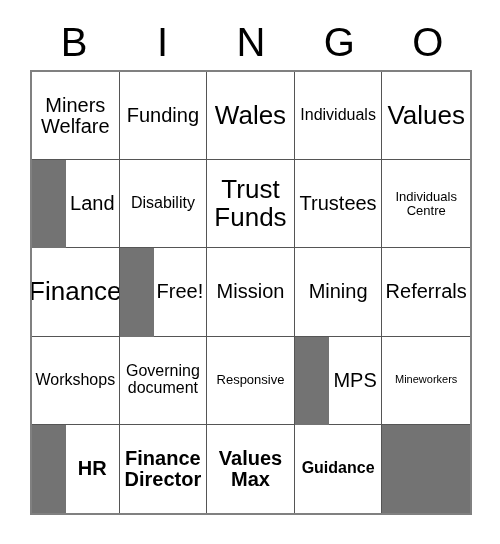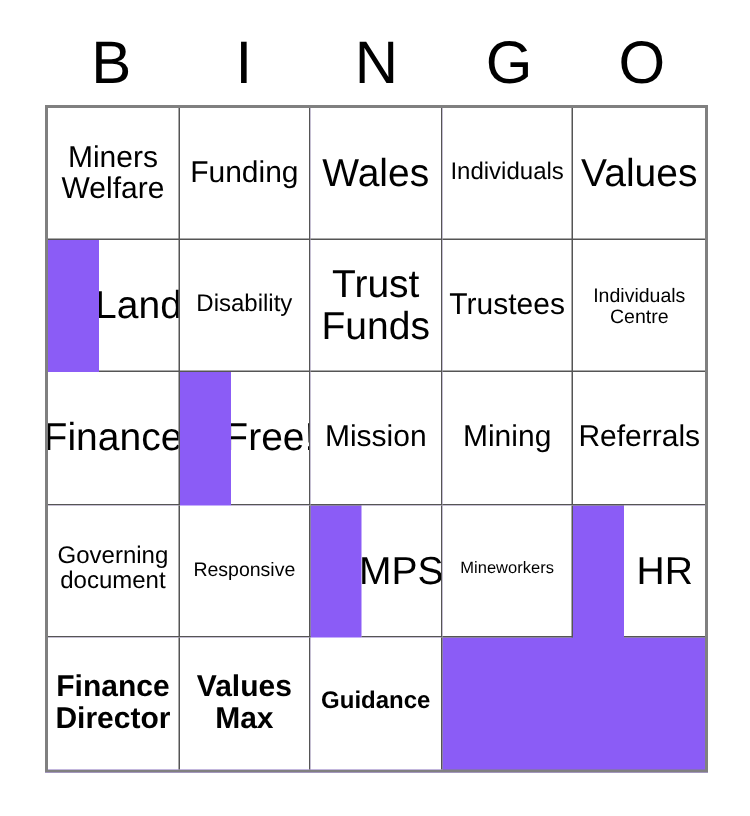--- a/index.html
+++ b/index.html
@@ -43,40 +43,40 @@
     position: absolute;
     left: 30px;
     top: 70px;
     width: 442px;
     height: 445px;
     box-sizing: border-box;
     border: 2px solid #808080;
     display: grid;
     grid-template-columns: repeat(5, 1fr);
     grid-template-rows: repeat(5, 1fr);
-    background: #8b5cf6;
+    background: #737373;
   }
   .cell {
     box-sizing: border-box;
     border-right: 1px solid #555555;
     border-bottom: 1px solid #555555;
     display: flex;
     align-items: center;
     justify-content: center;
     text-align: center;
     padding: 2px 3px;
     background: #ffffff;
     overflow: hidden;
     line-height: 1.05;
   }
   .cell:nth-child(5n) { border-right: none; }
   .cell:nth-child(n+21) { border-bottom: none; font-weight: bold; }
 
   
-  .cell[data-size="xl"]  { font-size: 26px; margin-left: 34px; }
+  .cell[data-size="xl"]  { font-size: 20px; margin-left: 34px; }
   .cell[data-size="lg"]  { font-size: 26px; }
   .cell[data-size="md"]  { font-size: 20px; }
   .cell[data-size="sm"]  { font-size: 16px; }
   .cell[data-size="xs"]  { font-size: 13px; }
   .cell[data-size="xxs"] { font-size: 11px; }
 </style>
 </head>
 <body>
 
 <div id="card">
@@ -101,20 +101,21 @@
     <div class="cell" data-size="lg">Trust Funds</div>
     <div class="cell" data-size="md">Trustees</div>
 
     <div class="cell" data-size="xs">Individuals Centre</div>
     <div class="cell" data-size="lg">Finance</div>
     <div class="cell" data-size="xl">Free!</div>
     <div class="cell" data-size="md">Mission</div>
     <div class="cell" data-size="md">Mining</div>
 
     <div class="cell" data-size="md">Referrals</div>
+    <div class="cell" data-size="sm">Workshops</div>
     <div class="cell" data-size="sm">Governing document</div>
     <div class="cell" data-size="xs">Responsive</div>
     <div class="cell" data-size="xl">MPS</div>
 
     <div class="cell" data-size="xxs">Mineworkers</div>
     <div class="cell" data-size="xl">HR</div>
     <div class="cell" data-size="md">Finance Director</div>
     <div class="cell" data-size="md">Values Max</div>
     <div class="cell" data-size="sm">Guidance</div>
   </div>

